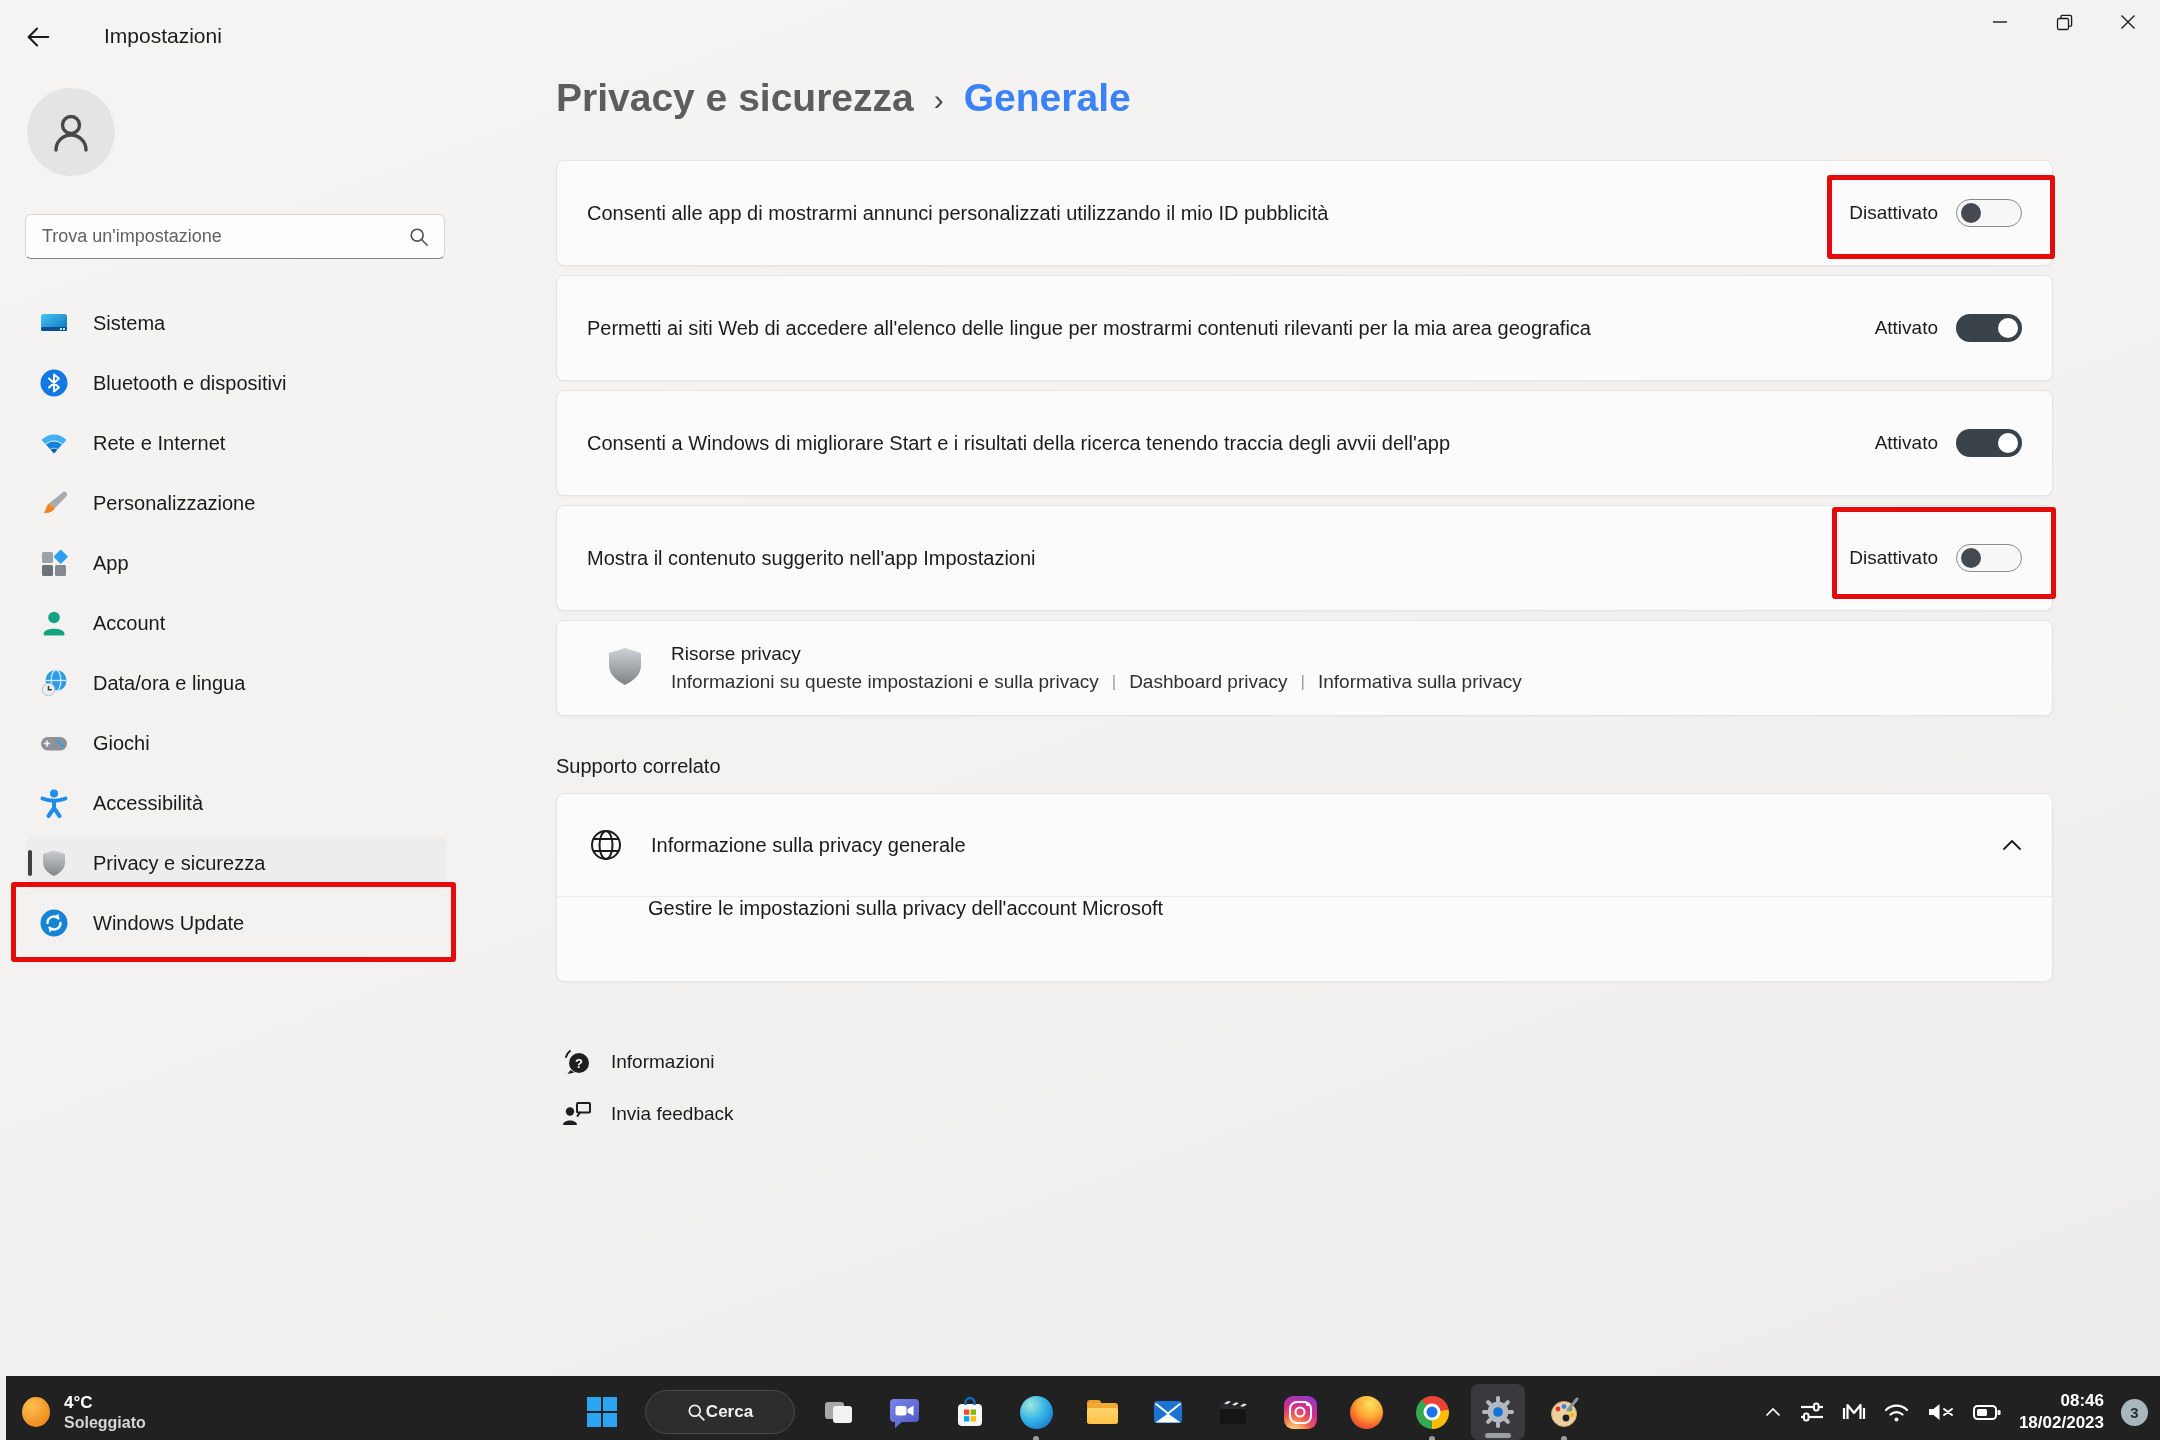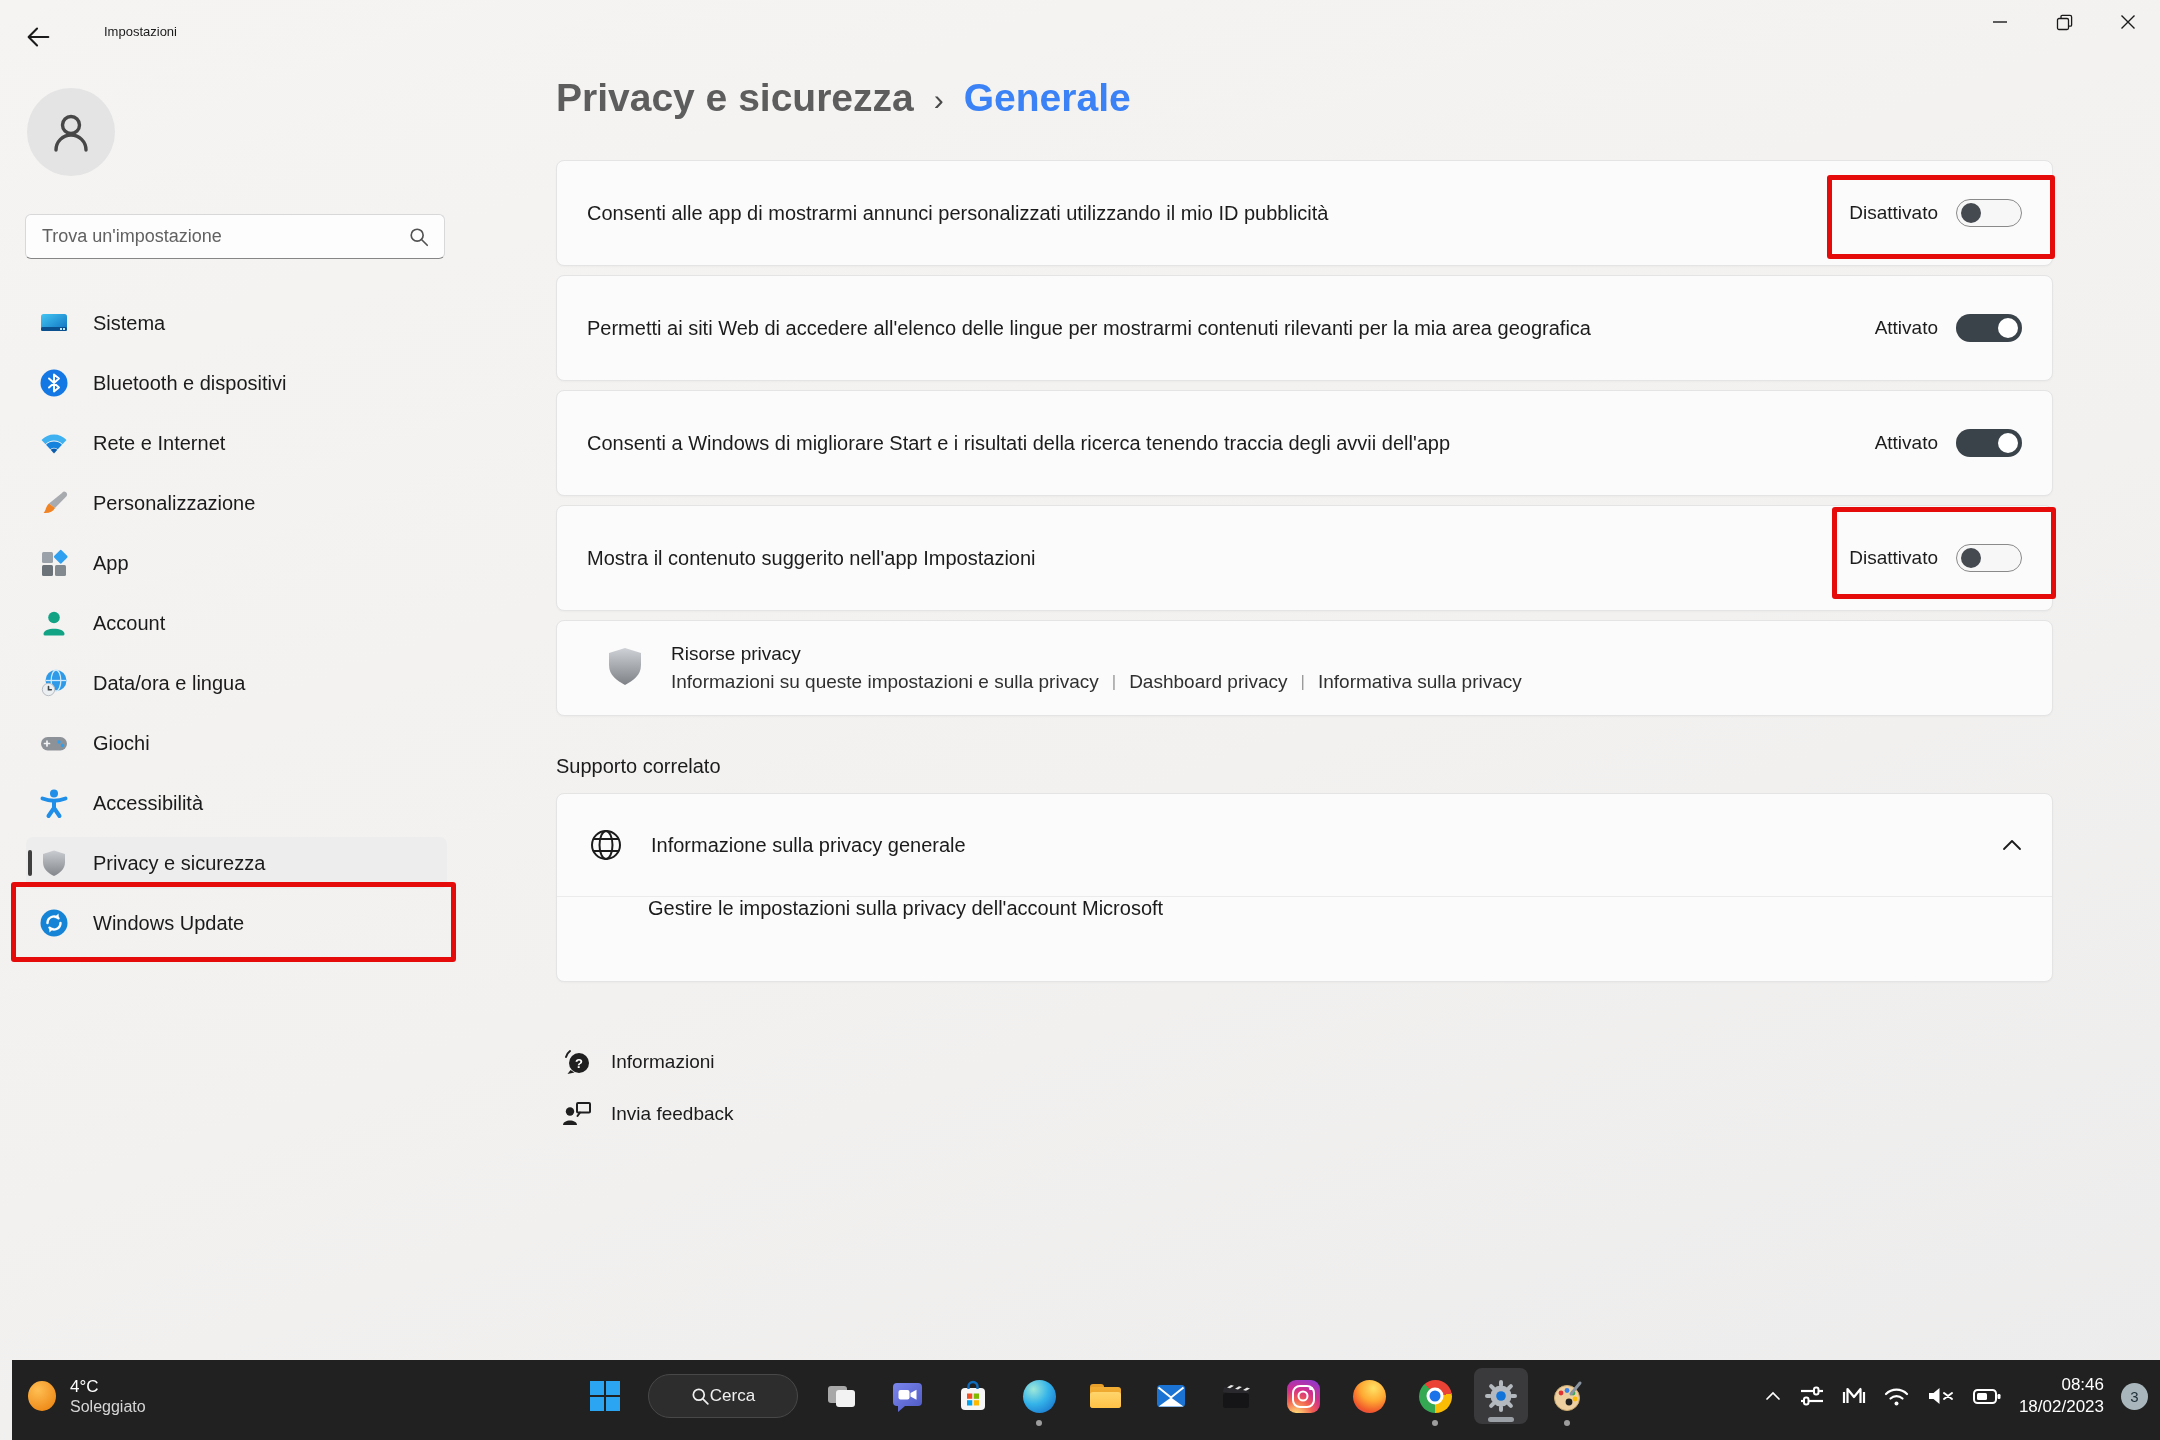--- a/index.html
+++ b/index.html
@@ -9,21 +9,21 @@
     background:linear-gradient(160deg,#f5f4f3 0%,#f2f1f0 55%,#edecec 100%);
     color:#1a1a1a;
     position:relative;
   }
   .screen { position:absolute; inset:0; }
 
   
   .titlebar { position:absolute; top:0; left:0; right:0; height:72px; }
   .back-btn { position:absolute; left:18px; top:18px; width:40px; height:38px;
     display:flex; align-items:center; justify-content:center; border-radius:6px; cursor:pointer; }
-  .app-title { position:absolute; left:104px; top:24px; font-size:13px; color:#1b1b1b;text-align:right; }
+  .app-title { position:absolute; left:104px; top:24px; font-size:21px; color:#1b1b1b;text-align:right; }
   .win-controls { position:absolute; right:0; top:0; display:flex; }
   .win-btn { width:64px; height:44px; display:flex; align-items:center; justify-content:center; }
 
   
   .sidebar { position:absolute; left:0; top:56px; width:500px; bottom:72px; }
   .avatar { position:absolute; left:27px; top:32px; width:88px; height:88px; border-radius:50%;
     background:#e4e4e4; display:flex; align-items:center; justify-content:center; }
   .search-box { position:absolute; left:25px; top:158px; width:420px; height:45px;
     background:#fdfdfd; border:1px solid #d8d8d8; border-bottom:1px solid #868686;
     border-radius:6px; display:flex; align-items:center; }
@@ -78,21 +78,21 @@
   .exp-head .ico { width:38px; height:38px; flex:0 0 auto; }
   .exp-head .lbl { margin-left:26px; font-size:20px; color:#1b1b1b; flex:1; }
   .exp-child { border-top:1px solid #ebebeb; height:85px; display:flex; align-items:flex-start; padding-left:91px; cursor:pointer; }
   .exp-child .lbl { font-size:20px; color:#1b1b1b; }
 
   .foot-links { margin-top:46px; display:flex; flex-direction:column; gap:2px; }
   .foot-row { height:50px; display:flex; align-items:center; padding-left:4px; gap:17px; cursor:pointer; width:max-content; }
   .foot-row .lbl { font-size:19px; color:#1b1b1b; }
 
   
-  .taskbar { position:absolute; left:12px; right:0; bottom:0; height:80px; background:#212121; z-index:10; }
+  .taskbar { position:absolute; left:6px; right:0; bottom:0; height:64px; background:#212121; z-index:10;font-weight:bold; }
   .tb-left { position:absolute; left:16px; top:0; height:72px; display:flex; align-items:center; gap:14px; cursor:pointer; }
   .sun { width:28px; height:30px; border-radius:50%; background:radial-gradient(circle at 35% 30%,#ffbf53,#ef8d1c 75%); }
   .wx-temp { font-size:17px; color:#ffffff; line-height:21px; }
   .wx-cond { font-size:16px; color:#d6d6d6; line-height:20px; }
   .tb-center { position:absolute; left:50%; top:0; transform:translateX(-50%); height:72px; display:flex; align-items:center; gap:8px; }
   .cell { width:58px; height:64px; display:flex; align-items:center; justify-content:center; position:relative; cursor:pointer; }
   .cell .tile { position:absolute; inset:4px 2px; border-radius:8px; background:#3a3a3c; }
   .run-dot { position:absolute; bottom:2px; left:50%; transform:translateX(-50%); width:6px; height:6px; border-radius:50%; background:#9d9d9d; }
   .indicator { position:absolute; bottom:6px; left:50%; transform:translateX(-50%); width:26px; height:5px; border-radius:3px; background:#9aa0a6; }
   .search-pill { height:44px; width:150px; margin:0 6px; border-radius:22px; background:#2d2d2d; border:1px solid #484848;

